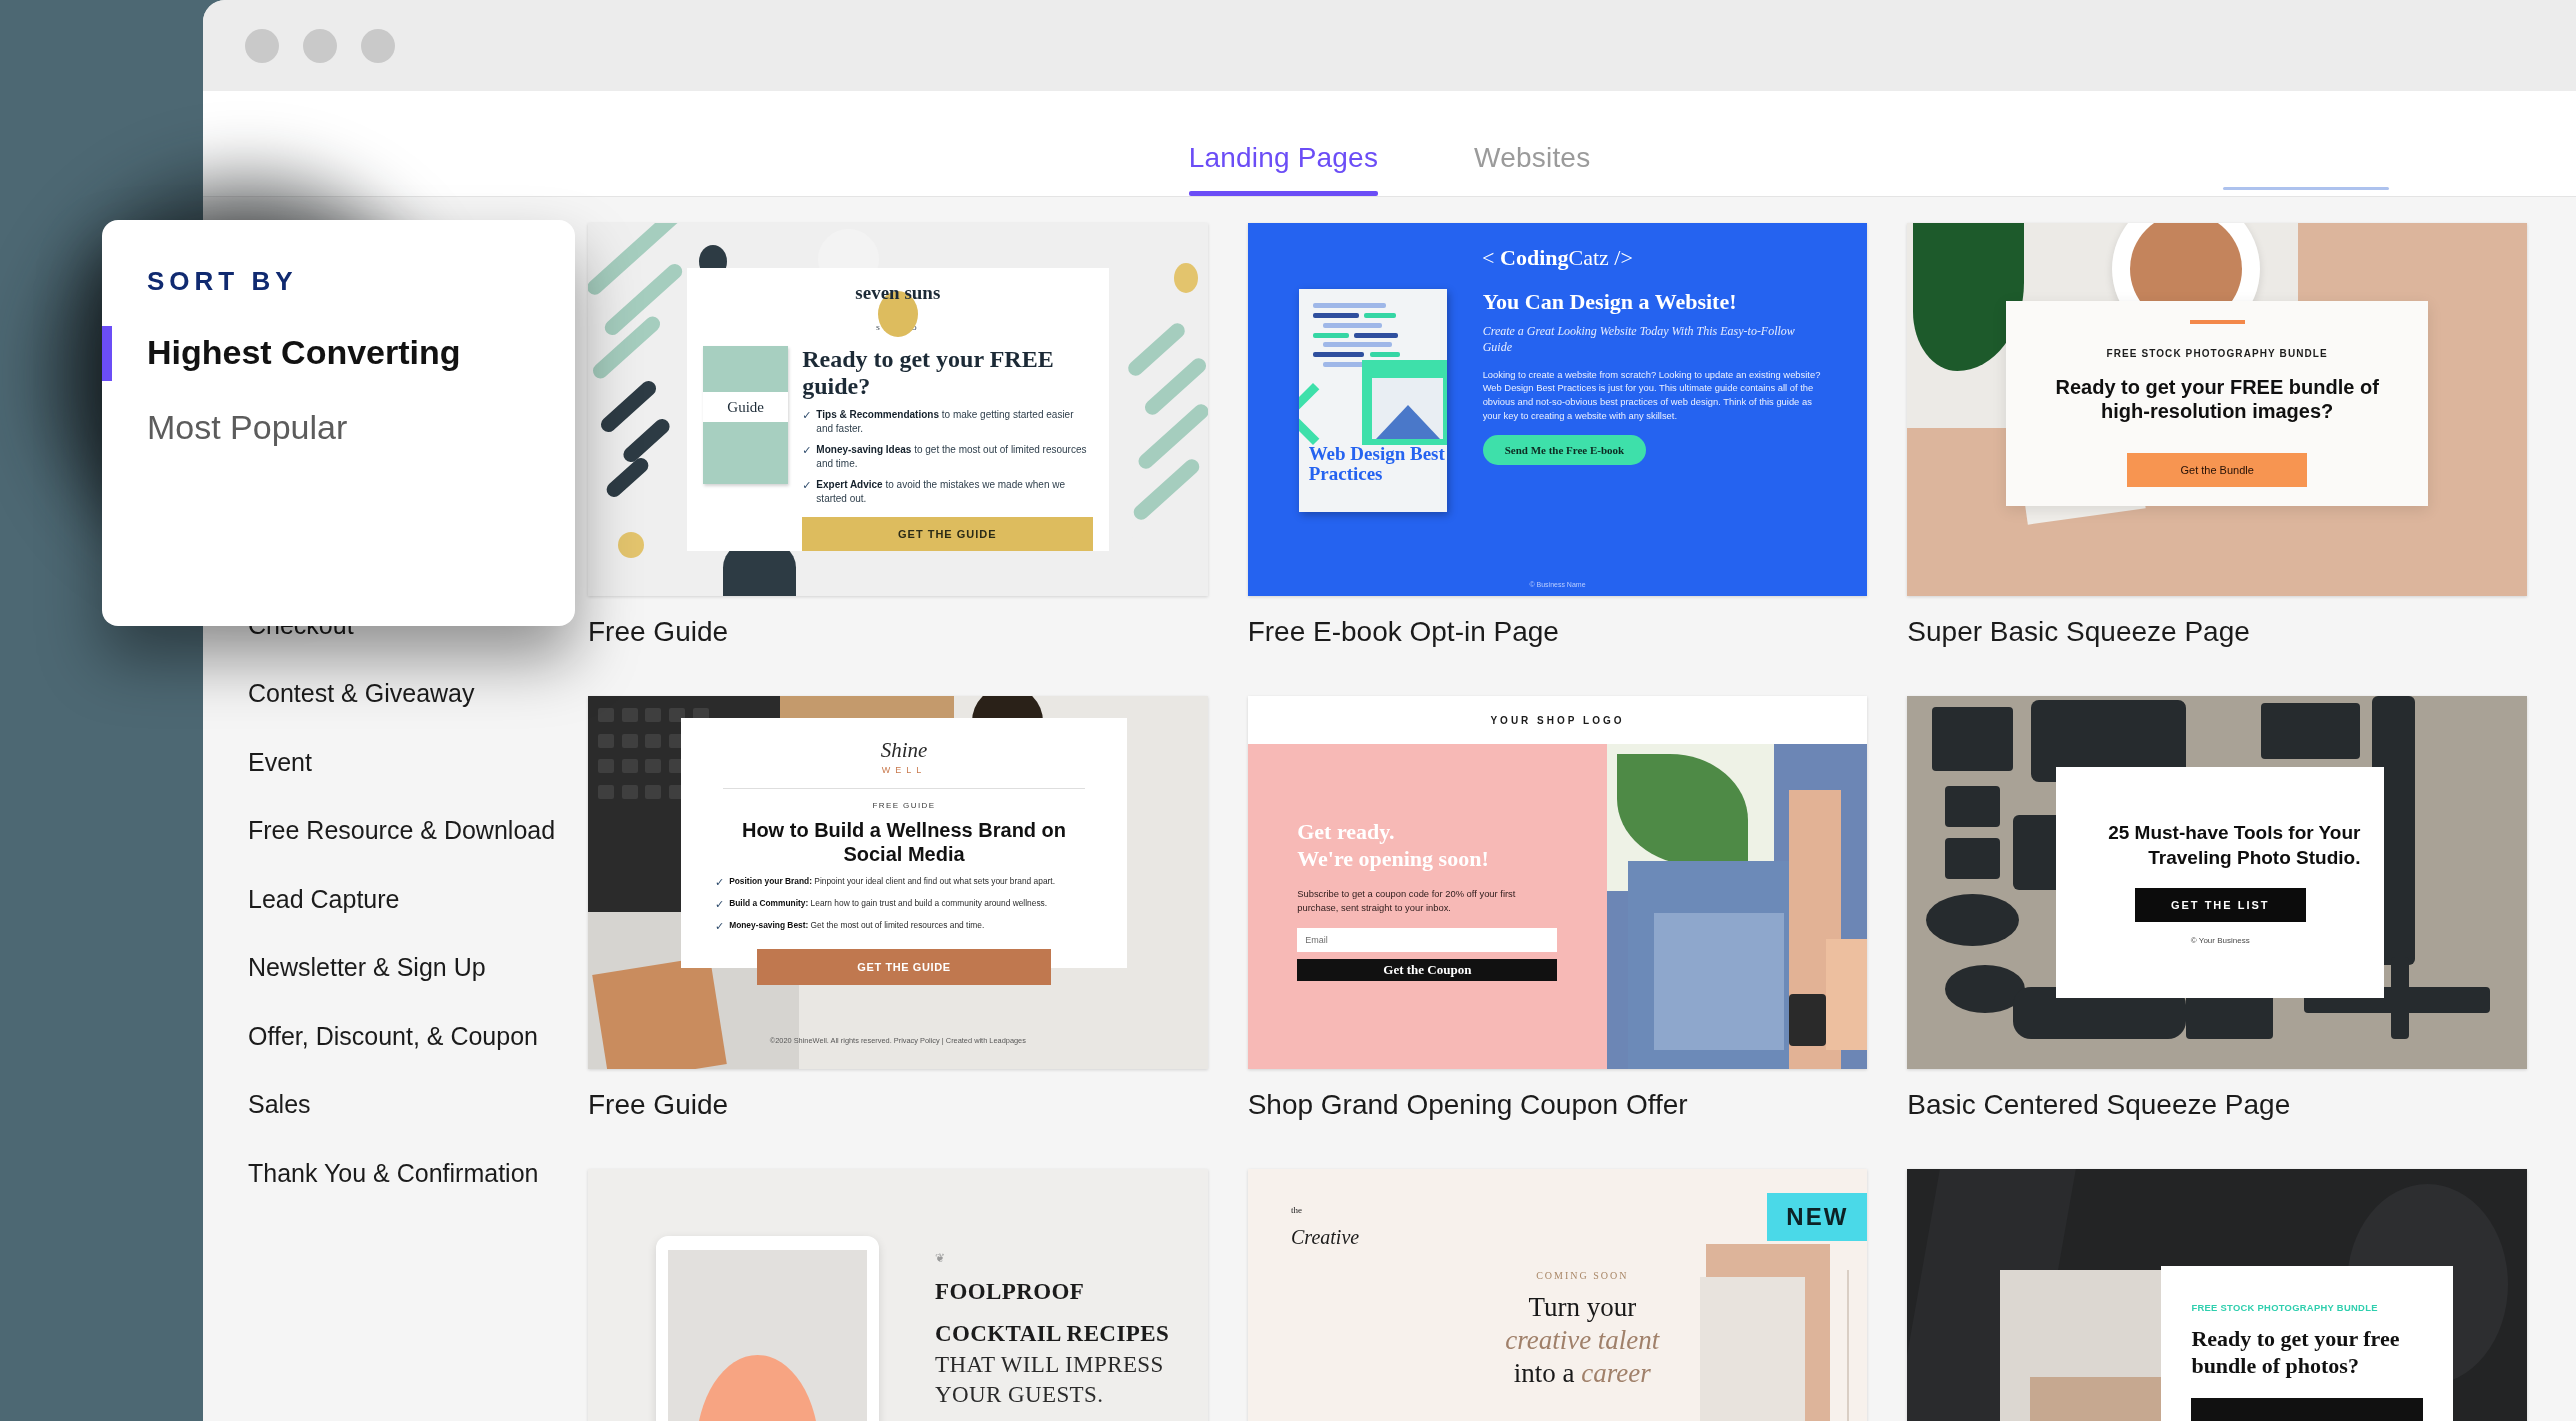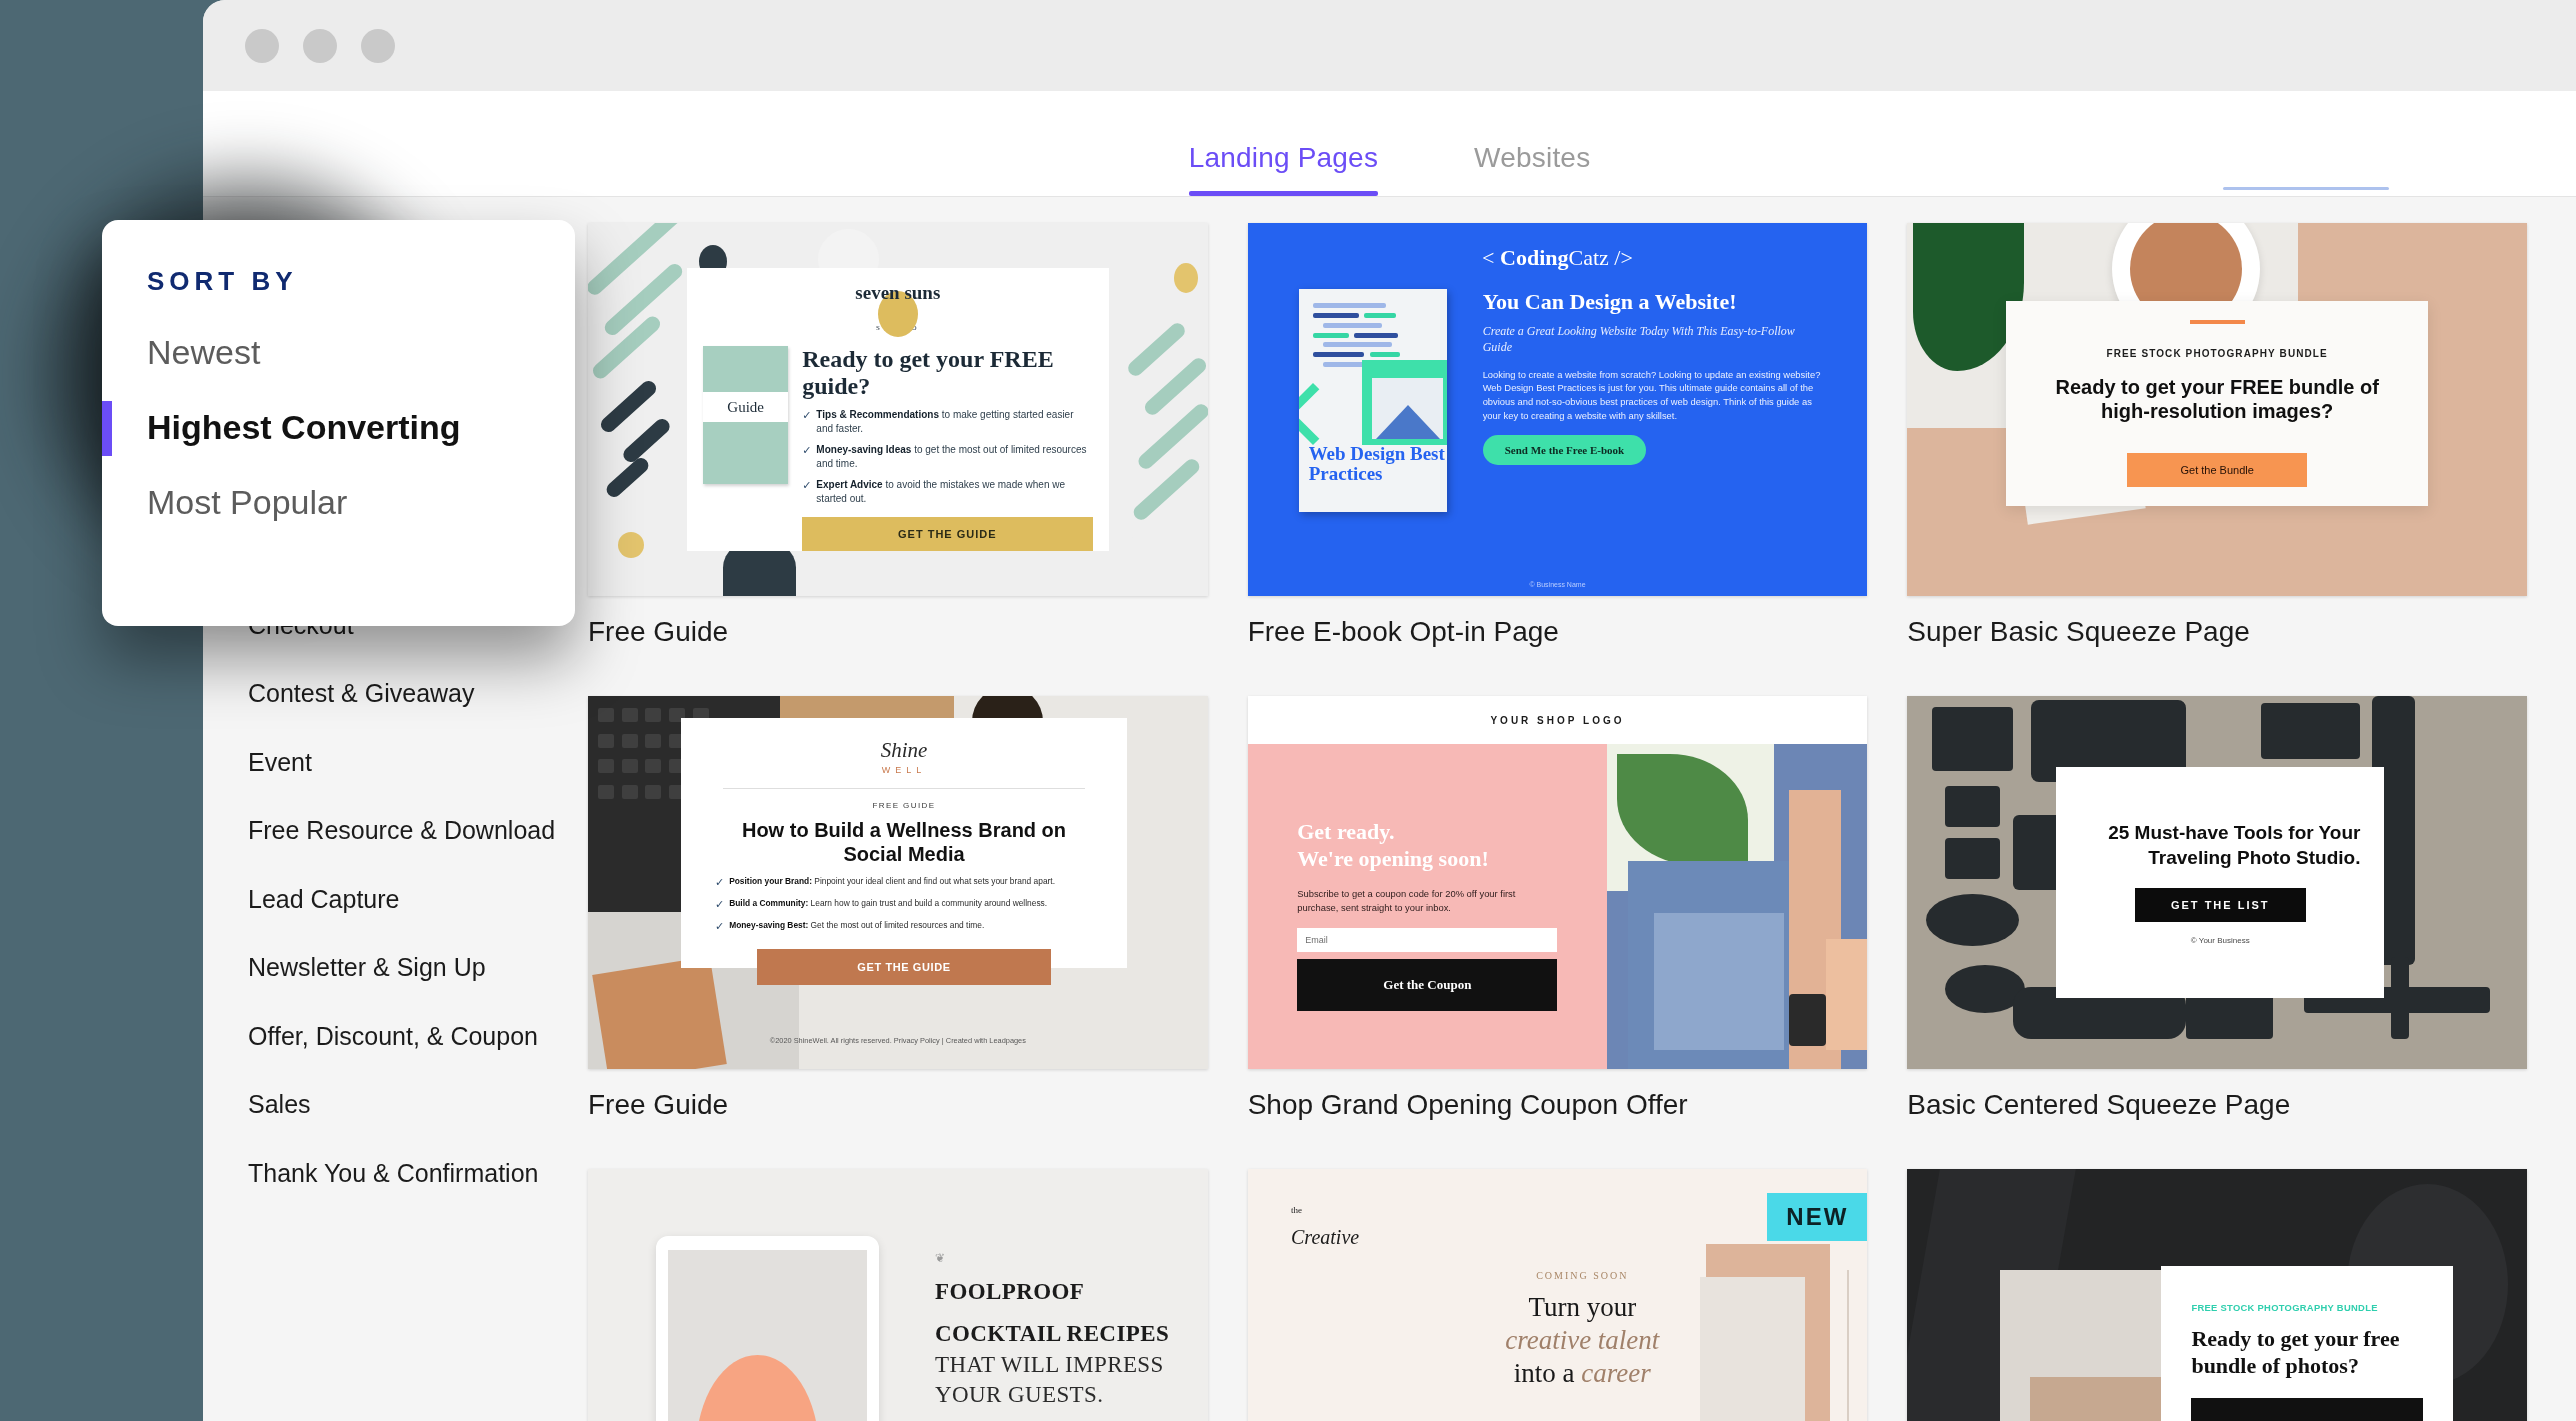--- a/index.html
+++ b/index.html
@@ -160,21 +160,21 @@
   .t5 .photo .lf{ position:absolute; left:4%; top:3%; width:50%; height:34%; background:#4e8a46; border-radius:0 60% 0 60%; }
   .t5 .photo .jn{ position:absolute; left:8%; top:36%; width:78%; bottom:-4%; background:#6c8ab8; }
   .t5 .photo .jn2{ position:absolute; left:18%; top:52%; width:50%; bottom:6%; background:#8ea7cc; }
   .t5 .photo .strap{ position:absolute; right:10%; top:14%; width:20%; bottom:0; background:#e2b295; }
   .t5 .photo .lip{ position:absolute; right:16%; bottom:7%; width:14%; height:16%; background:#2a2a2a; border-radius:4px; }
   .t5 .photo .bag{ position:absolute; right:-2%; bottom:6%; width:18%; height:34%; background:#edbf9f; }
   .t5 .left{ position:absolute; left:8%; top:33%; width:42%; z-index:4; }
   .t5 h4{ font-family:"Liberation Serif",serif; font-weight:bold; color:#fff; font-size:22px; line-height:1.22; }
   .t5 p{ font-size:9.4px; color:#2d1c1c; margin-top:14px; line-height:1.5; }
   .t5 .inp{ margin-top:13px; background:#fff; height:24px; display:flex; align-items:center; padding-left:8px; font-size:9px; color:#6f6f6f; }
-  .t5 .cta{ margin-top:7px; background:#111; color:#fff; font-family:"Liberation Serif",serif; font-weight:bold; font-size:13px; text-align:center; padding:18px 0; }
+  .t5 .cta{ margin-top:7px; background:#111; color:#fff; font-family:"Liberation Serif",serif; font-weight:bold; font-size:13px; text-align:center; padding:3px 0; }
 
   
   .t6{ background:#a9a296; }
   .t6 .g{ position:absolute; background:#262b2e; border-radius:4px; }
   .t6 .panel{ position:absolute; left:24%; top:19%; width:53%; height:62%; background:#fff; z-index:4; display:flex; flex-direction:column; align-items:center; justify-content:center; }
   .t6 h4{ font-size:19px; font-weight:bold; color:#0e0e0e; text-align:right; line-height:1.32; padding:0 24px; }
   .t6 .cta{ margin-top:18px; background:#0c0c0c; color:#fff; font-size:11px; font-weight:bold; letter-spacing:2px; padding:11px 36px; }
   .t6 .foot{ margin-top:14px; font-size:8px; color:#4a4a4a; }
 
   
@@ -552,17 +552,16 @@
         </div>
 
       </div>
     </section>
   </div>
 </div>
 
 <div class="sort-shadow"></div>
 <div class="sort-panel">
   <div class="sort-title">SORT BY</div>
-  <div class="sort-opt">Newest</div>
   <div class="sort-opt active">Highest Converting</div>
   <div class="sort-opt">Most Popular</div>
 </div>
 
 
 </body></html>

